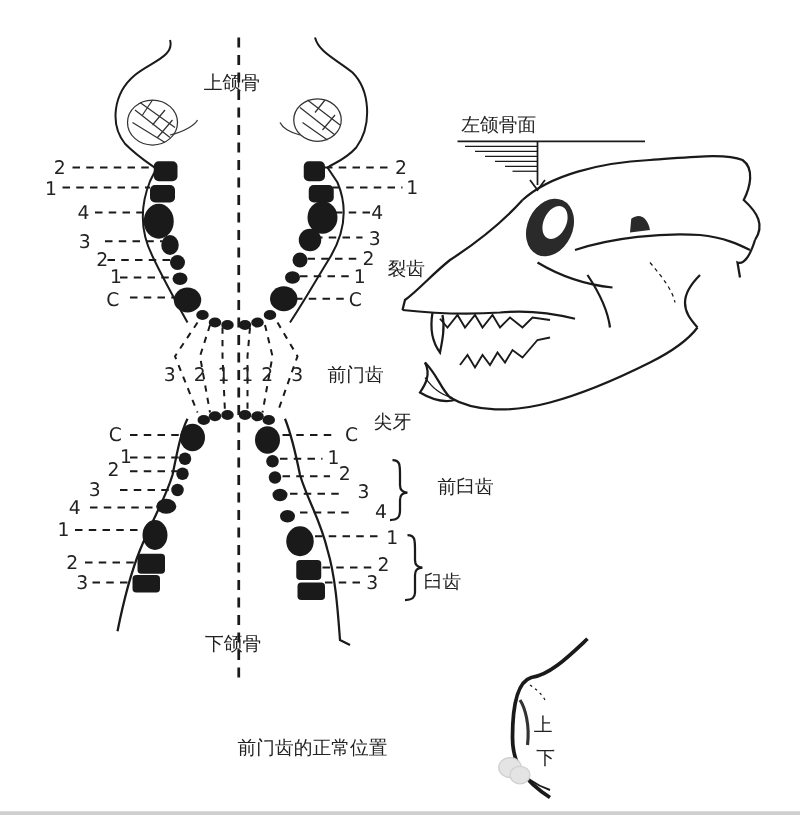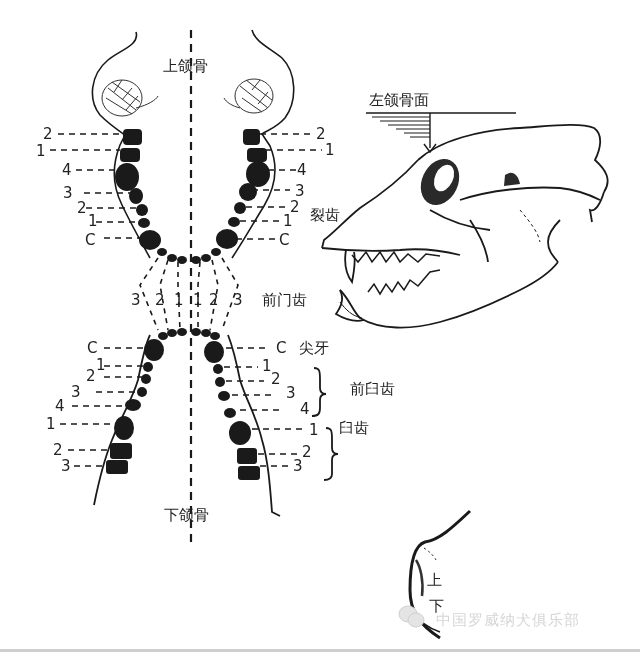--- a/index.html
+++ b/index.html
@@ -195,27 +195,27 @@
     <g fill="#e4e4e4" stroke="#d0d0d0" stroke-width="1">
       <ellipse cx="408" cy="614" rx="9" ry="8"></ellipse>
       <ellipse cx="416" cy="620" rx="8" ry="7"></ellipse>
     </g>
   </svg>
 
   <div class="lbl cn" style="left:163px; top:59px;">上颌骨</div>
   <div class="lbl cn" style="left:164px; top:508px;">下颌骨</div>
   <div class="lbl cn" style="left:369px; top:93px;">左颌骨面</div>
   <div class="lbl cn" style="left:262px; top:293px;">前门齿</div>
-  <div class="lbl cn" style="left:299px; top:341px;text-align:right;">尖牙</div>
+  <div class="lbl cn" style="left:299px; top:330px;text-align:right;">尖牙</div>
   <div class="lbl cn" style="left:310px; top:160px;margin-top:48px;">裂齿</div>
   <div class="lbl cn" style="left:334px; top:382px;margin-left:16px;">前臼齿</div>
-  <div class="lbl cn" style="left:339px; top:421px;">臼齿</div>
+  <div class="lbl cn" style="left:339px; top:458px;">臼齿</div>
+  <div class="lbl cn" style="left:190px; top:591px;">前门齿的正常位置</div>
   <div class="lbl cn" style="left:427px; top:573px;">上</div>
   <div class="lbl cn" style="left:429px; top:599px;">下</div>
-  <div class="wm" style="left:436px; top:611px;">中国罗威纳犬俱乐部</div>
 
   <div class="lbl" style="left:43px; top:127px;">2</div>
   <div class="lbl" style="left:36px; top:144px;">1</div>
   <div class="lbl" style="left:62px; top:163px;">4</div>
   <div class="lbl" style="left:63px; top:186px;">3</div>
   <div class="lbl" style="left:77px; top:201px;">2</div>
   <div class="lbl" style="left:88px; top:214px;">1</div>
   <div class="lbl" style="left:85px; top:233px;">C</div>
 
   <div class="lbl" style="left:316px; top:127px;">2</div>

